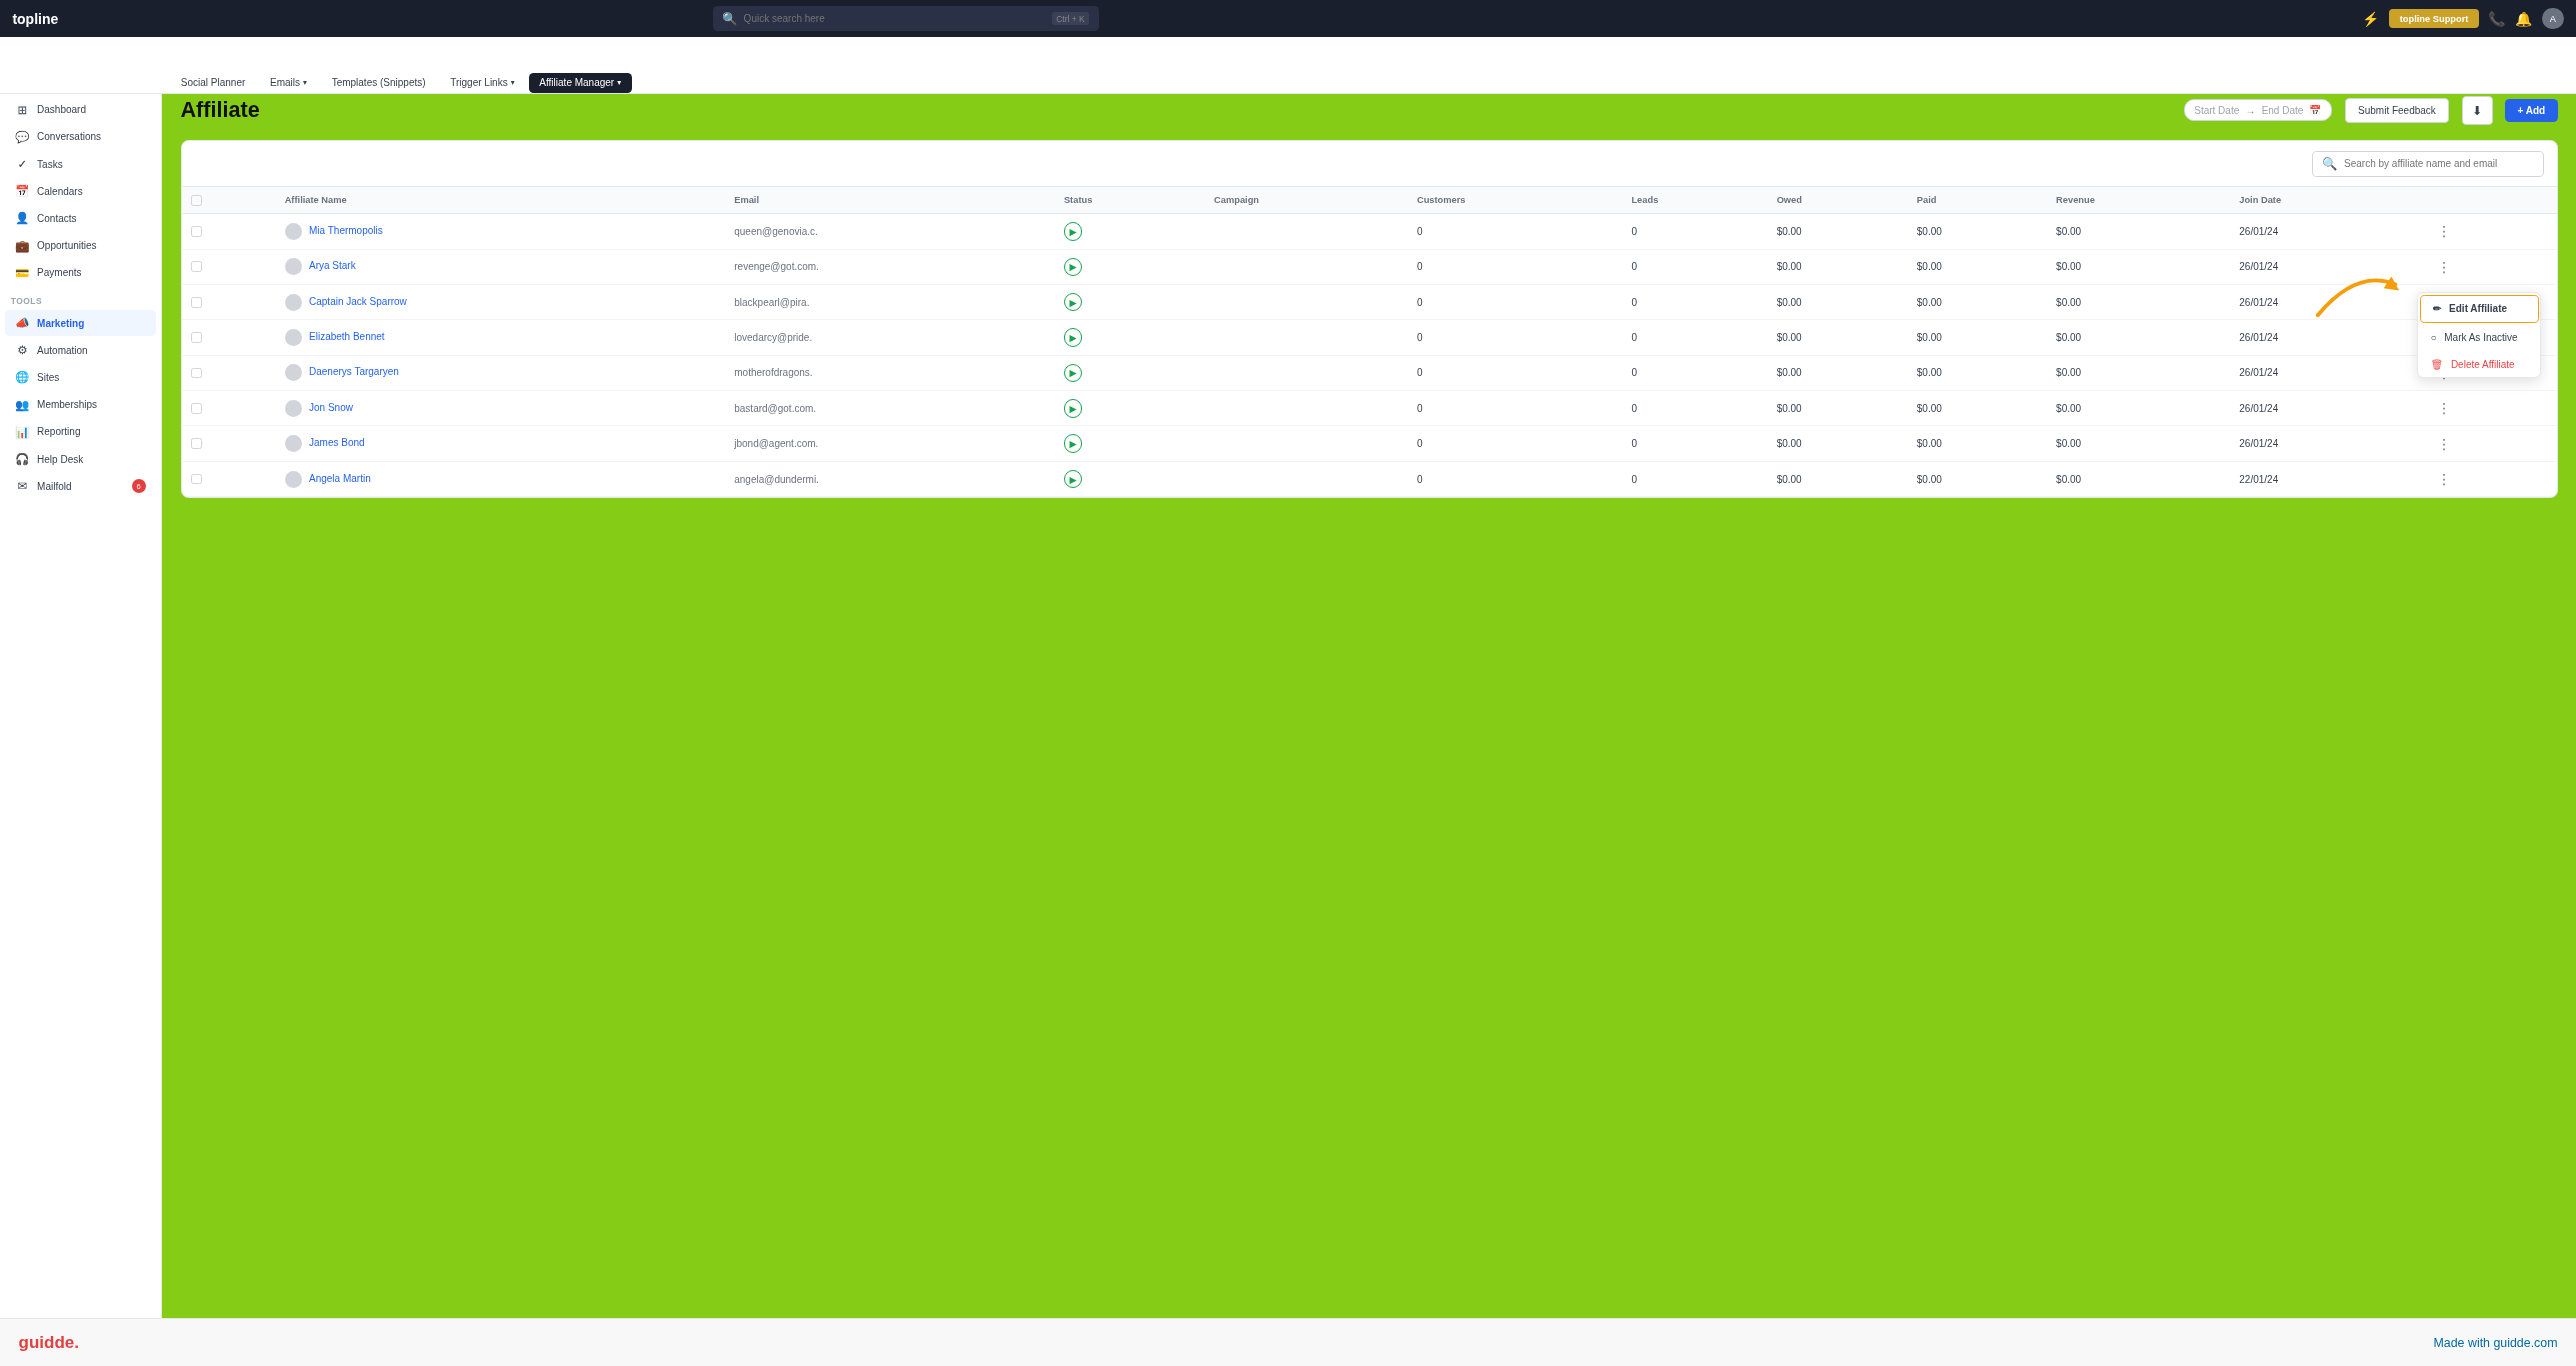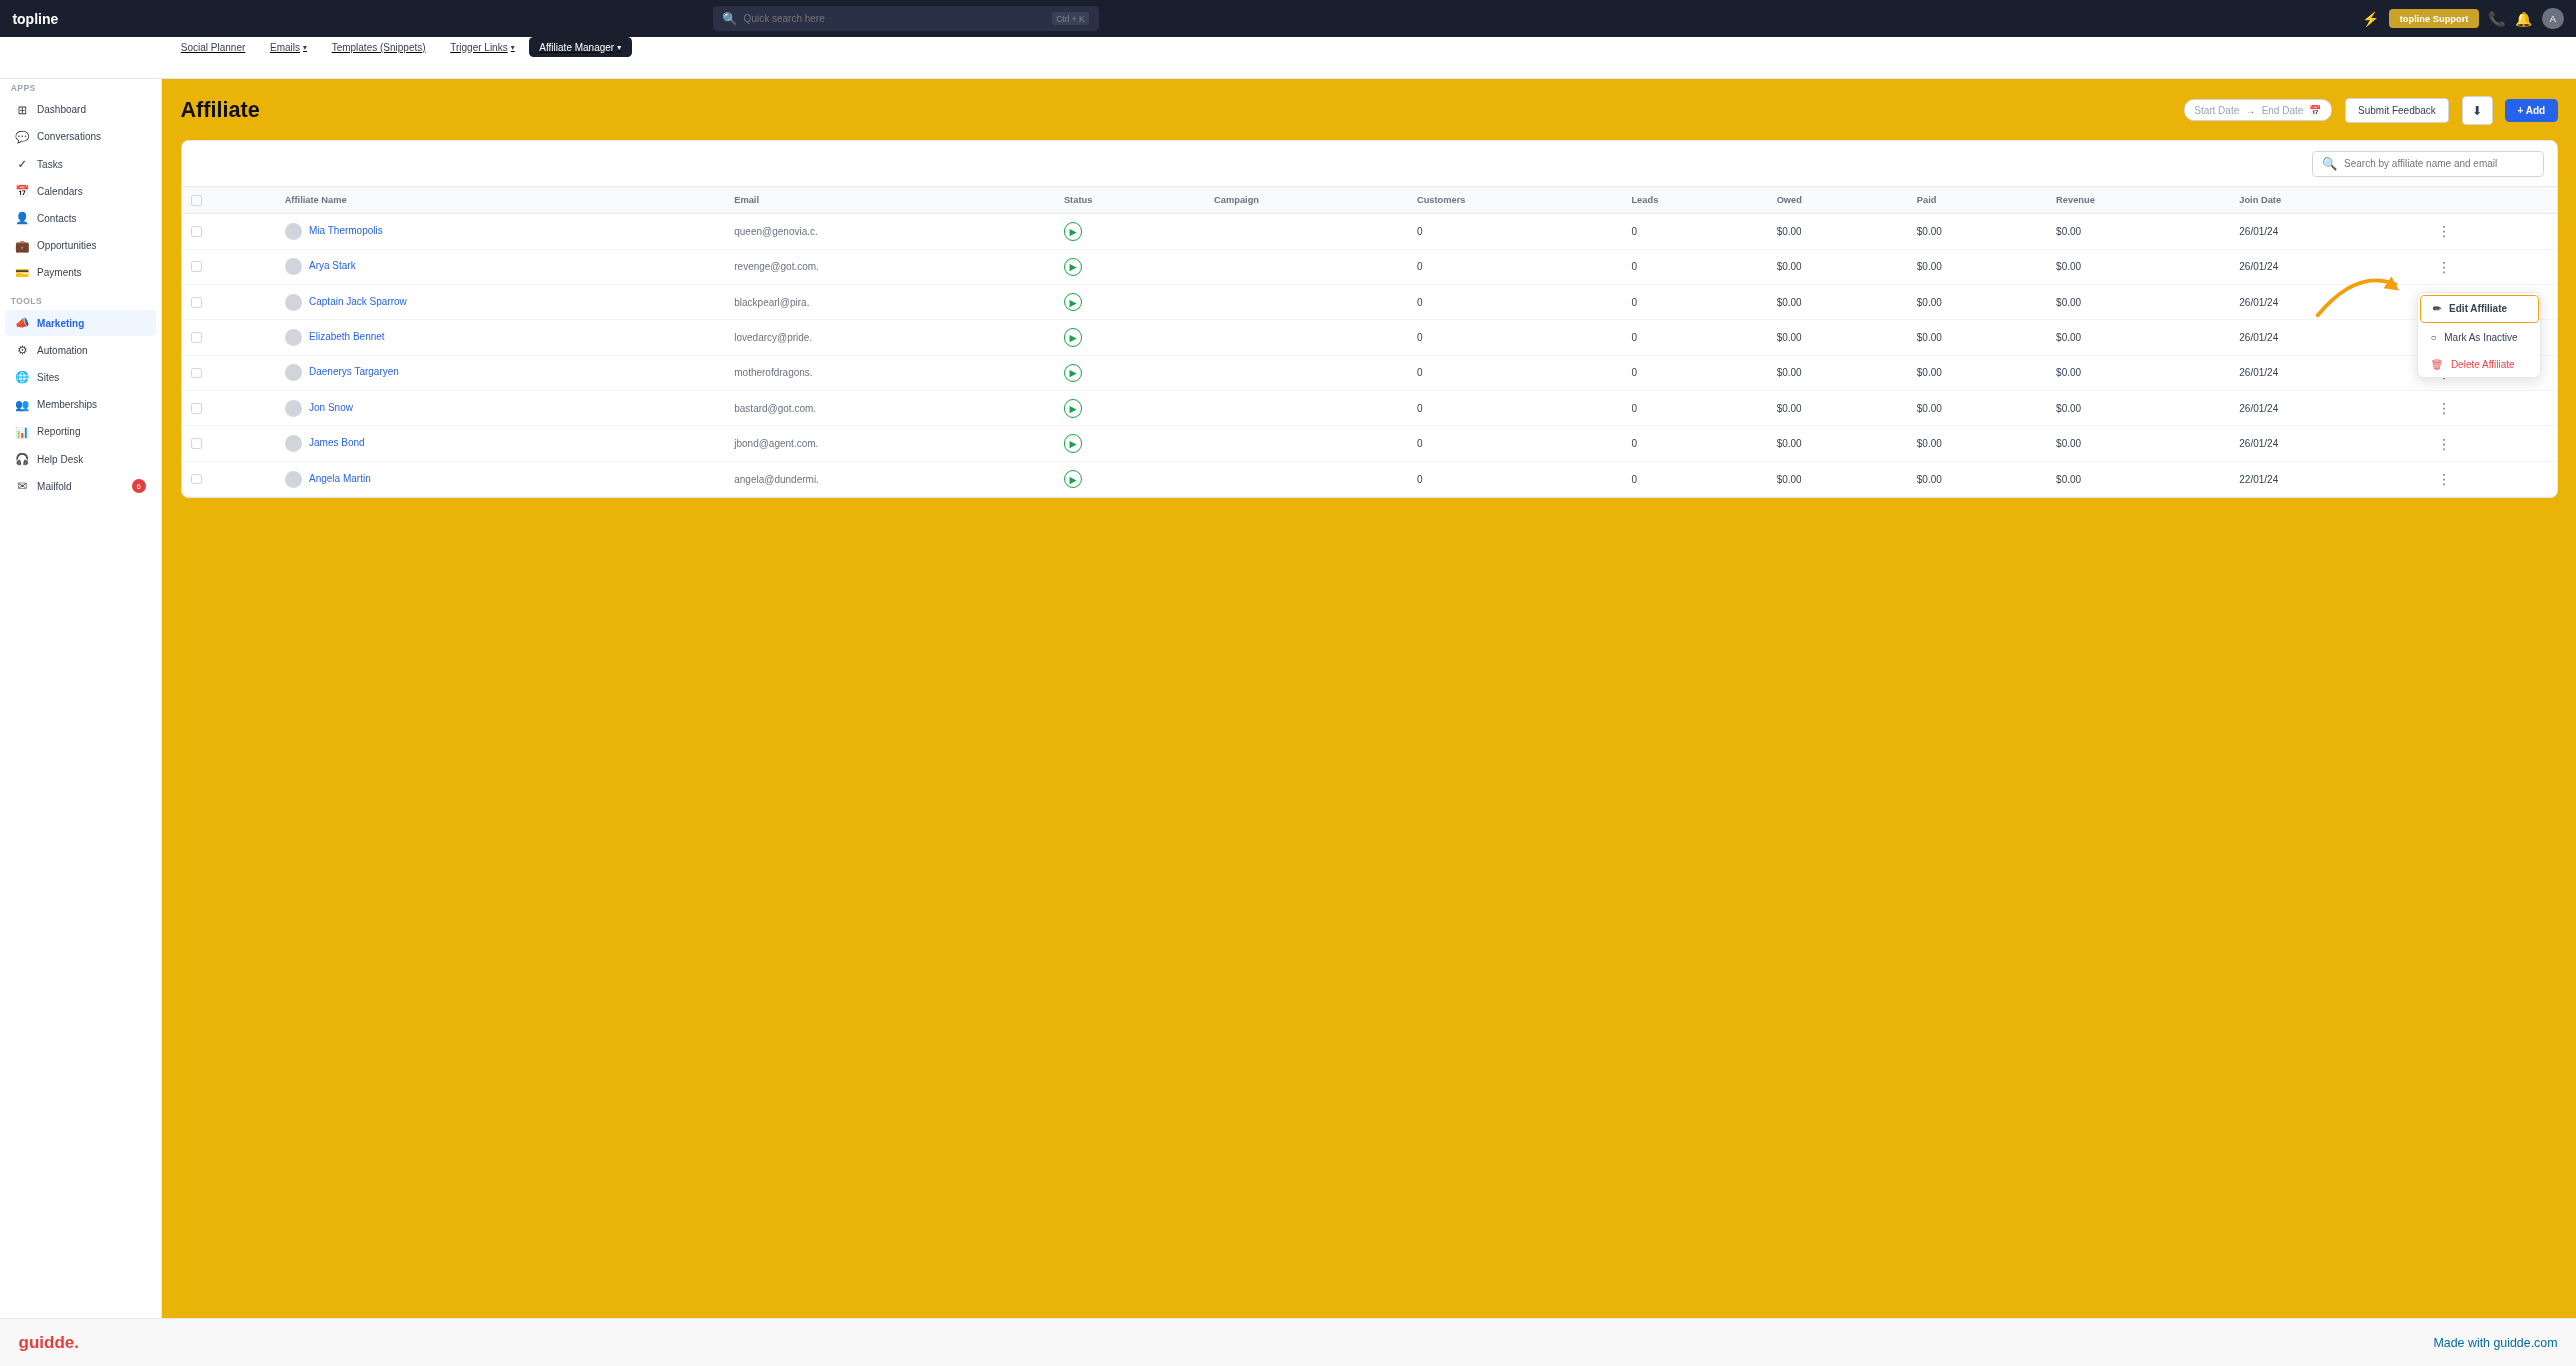--- a/index.html
+++ b/index.html
@@ -82,30 +82,29 @@
       display: flex;
       align-items: center;
       justify-content: center;
       color: white;
       font-size: 9.3px;
     }
 
     
     .subnav {
       background: white;
-      height: 42px;
-      display: flex;
-      align-items: flex-start;
+      height: 57px;
+      display: flex;
+      align-items: flex-end;
       padding: 0 12.4px 0 170px;
       gap: 3.1px;
       position: fixed;
       top: 37px; left: 0; right: 0;
       z-index: 99;
       border-bottom: 0.8px solid #e5e7eb;
-      text-decoration: underline;
     }
     .subnav-item {
       padding: 4.6px 10.8px;
       border-radius: 4.6px;
       font-size: 10px;
       color: #374151;
       cursor: pointer;
       display: flex;
       align-items: center;
       gap: 3.1px;
@@ -160,21 +159,21 @@
     }
     .sidebar-item.active { background: #eff6ff; color: #2563eb; font-weight: 600; }
     .sidebar-icon { font-size: 11.6px; width: 14px; text-align: center; }
 
     
     .main {
       margin-top: 77px;
       margin-left: 162px;
       padding: 18.5px;
       min-height: calc(100vh - 77px);
-      background: #eab308;
+      background: #84cc16;
     }
 
     .page-header {
       display: flex;
       align-items: center;
       gap: 12.4px;
       margin-bottom: 15.4px;
     }
     .page-title {
       font-size: 21.6px;

